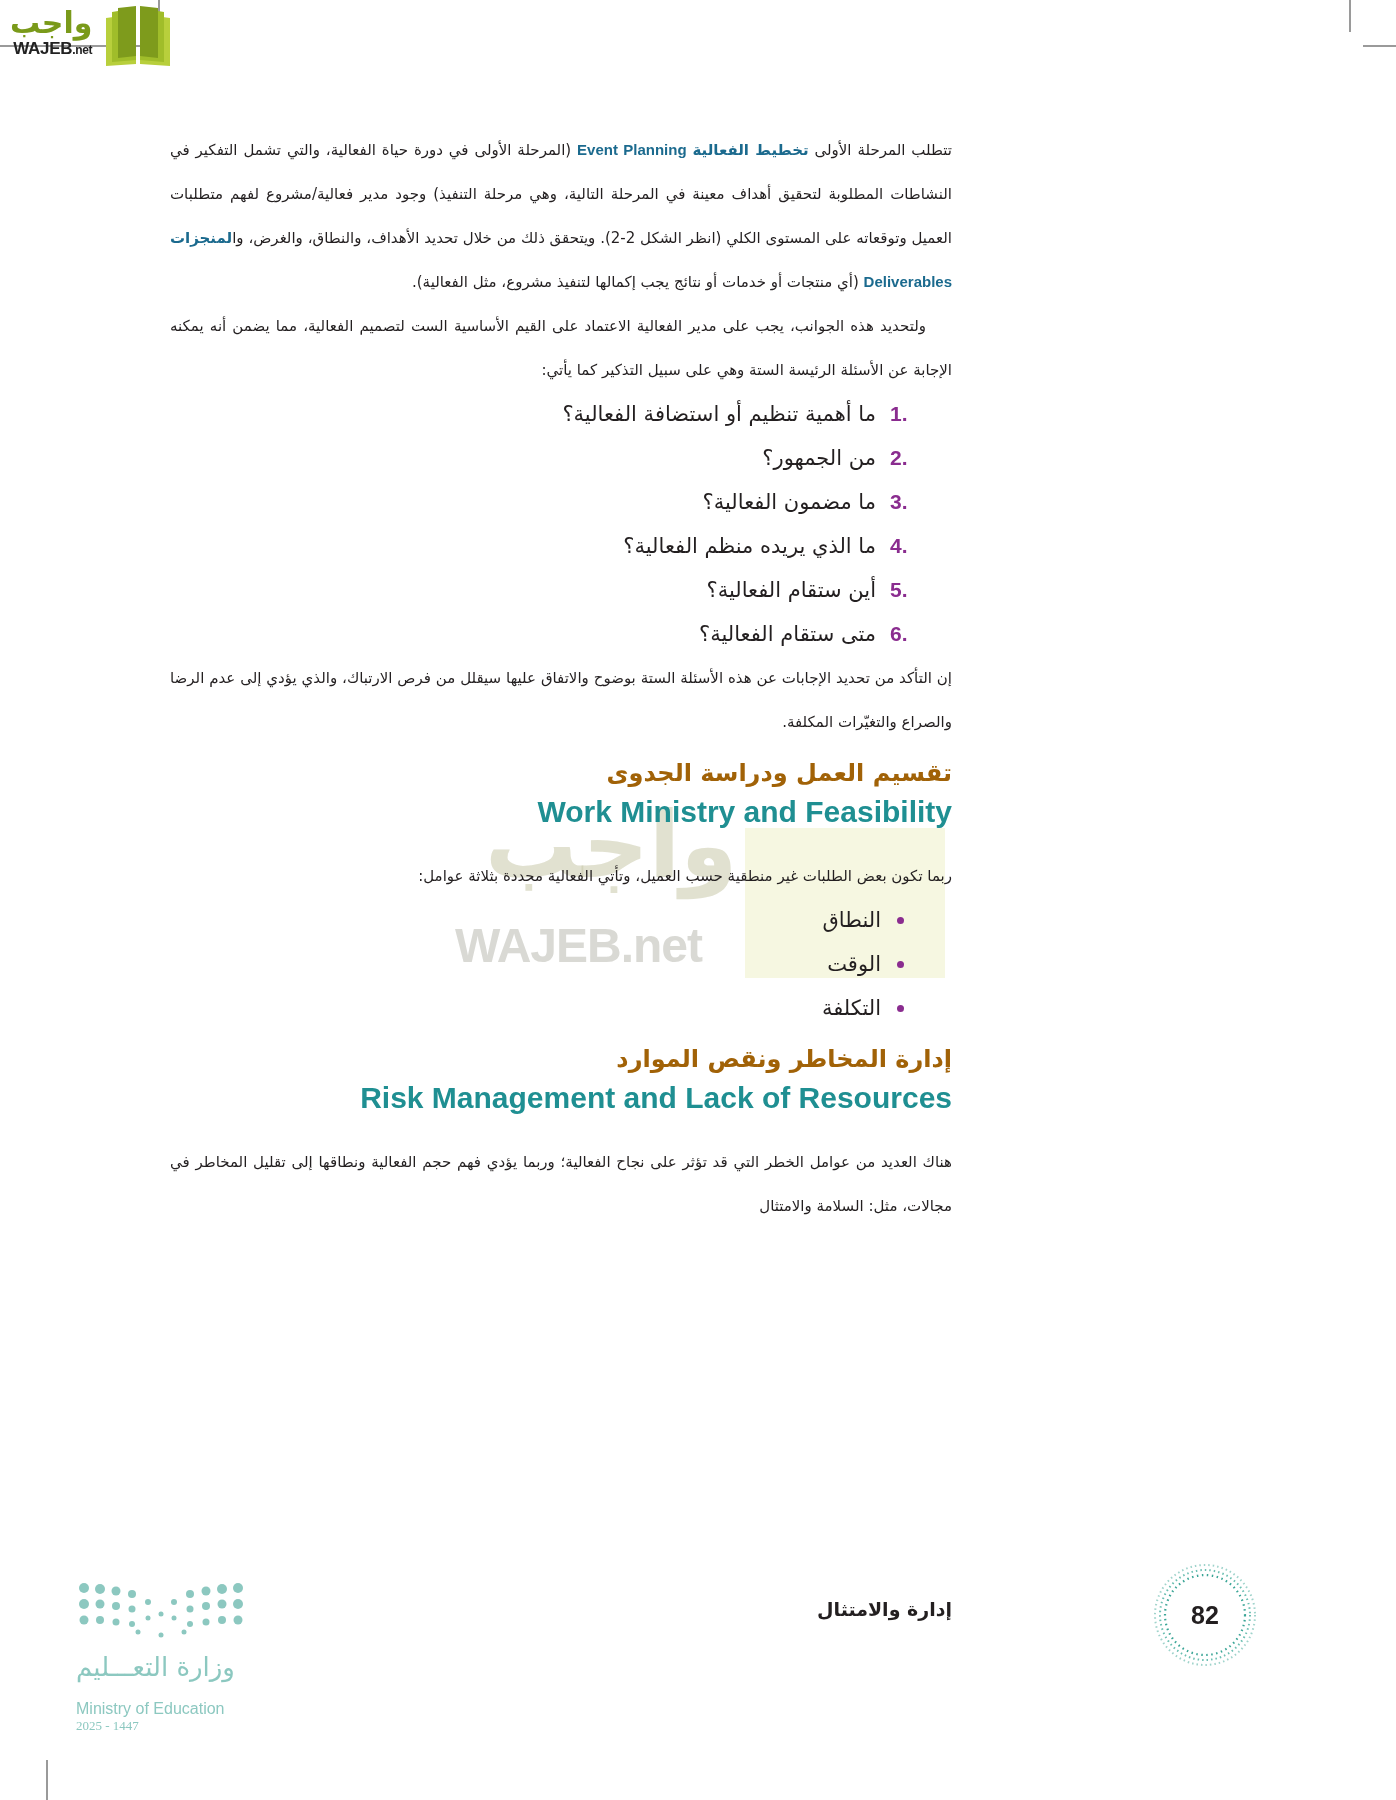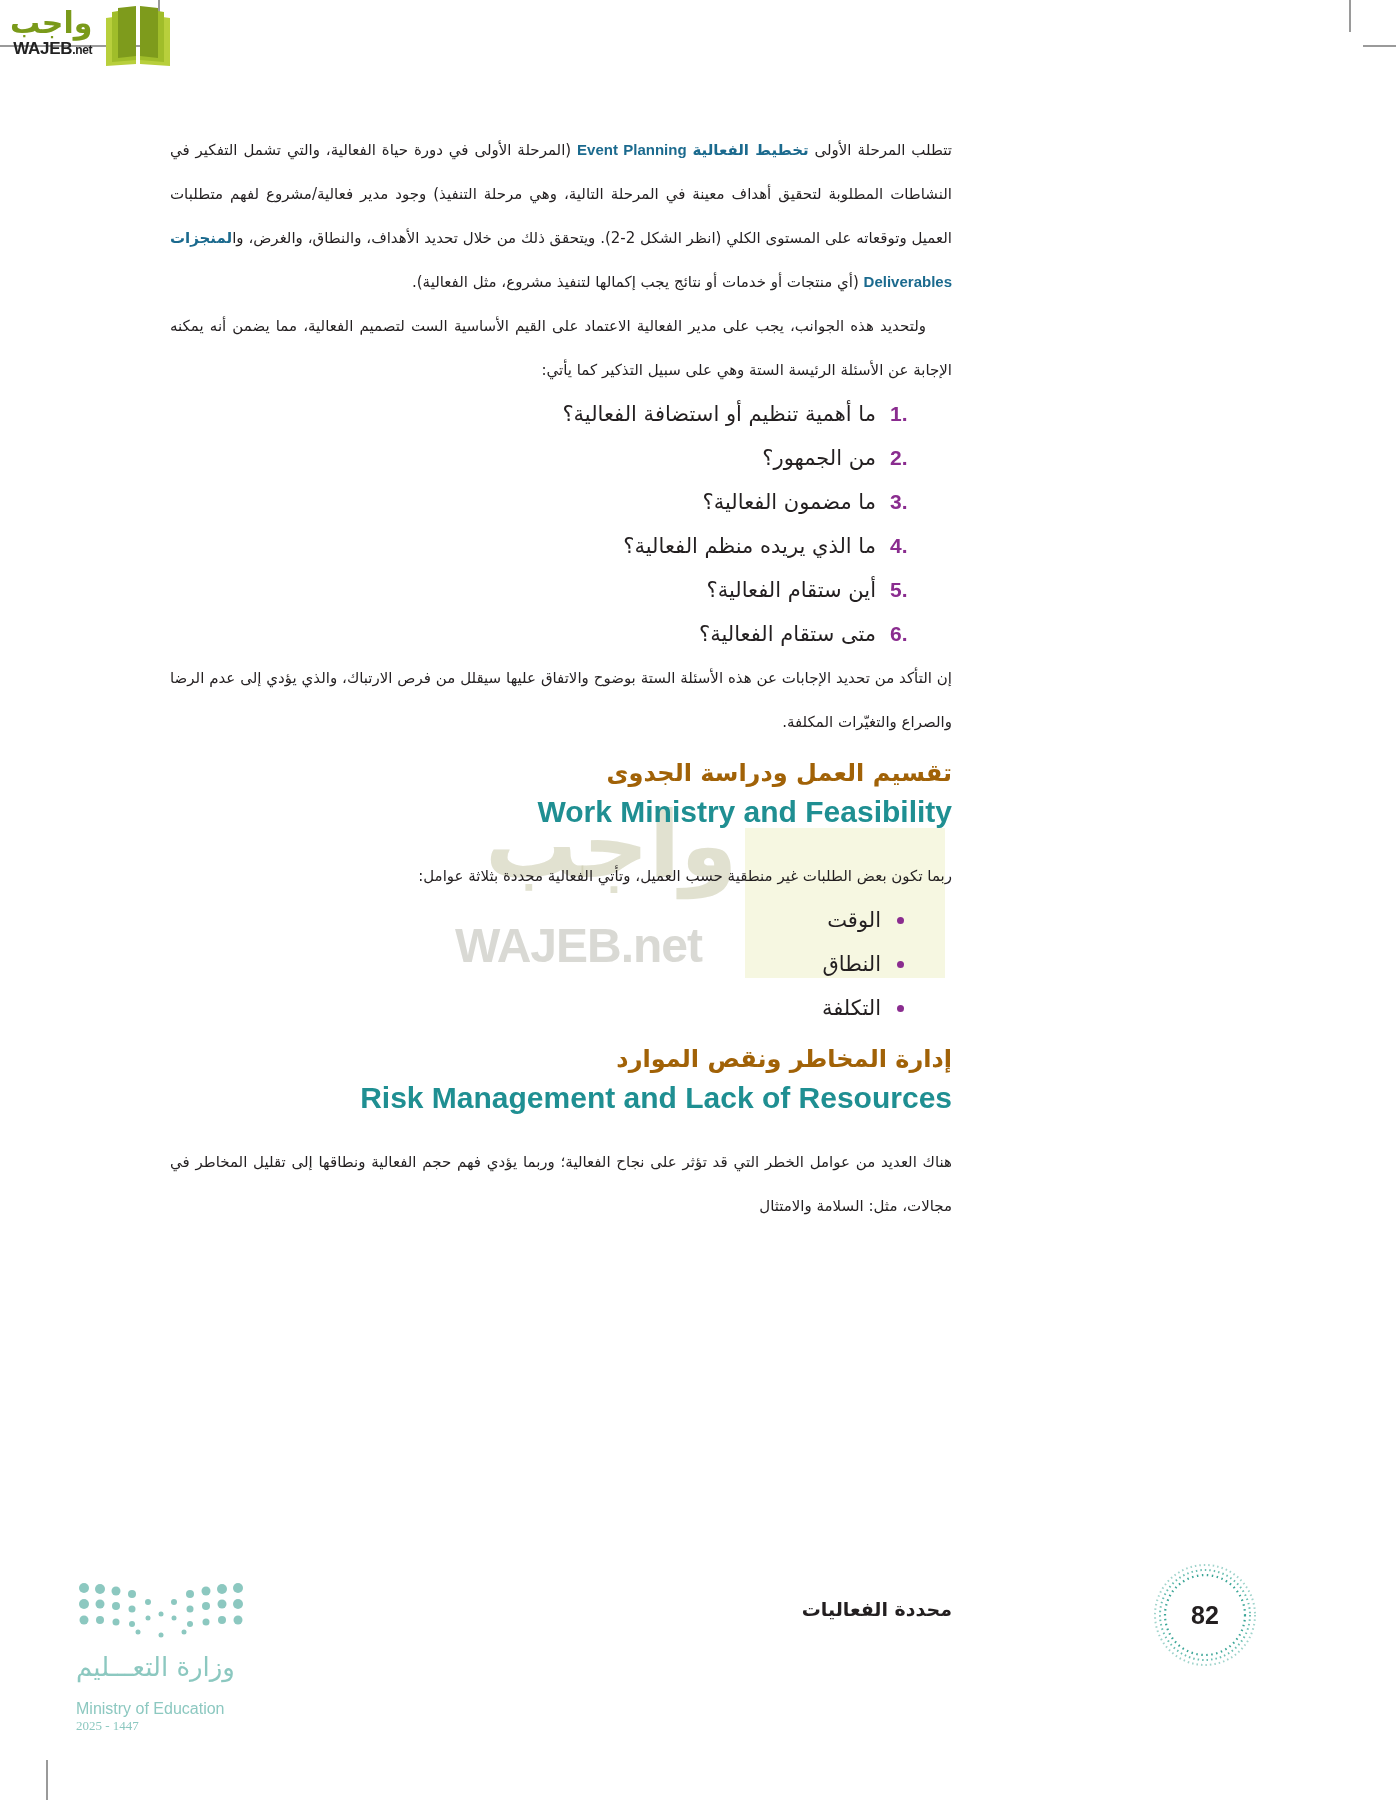--- a/index.html
+++ b/index.html
@@ -115,25 +115,25 @@
 
   <p class="para">إن التأكد من تحديد الإجابات عن هذه الأسئلة الستة بوضوح والاتفاق عليها سيقلل من فرص الارتباك، والذي يؤدي إلى عدم الرضا والصراع والتغيّرات المكلفة.</p>
 
   <h2 class="sec-ar">تقسيم العمل ودراسة الجدوى</h2>
   <h2 class="sec-en">Work Ministry and Feasibility</h2>
 
   <p class="para">ربما تكون بعض الطلبات غير منطقية حسب العميل، وتأتي الفعالية محددة بثلاثة عوامل:</p>
   <ul class="bullets">
     <li>
         <span class="dot"></span>
-        <span>الوقت</span>
+        <span>النطاق</span>
       </li>
     <li>
         <span class="dot"></span>
-        <span>النطاق</span>
+        <span>الوقت</span>
       </li>
     <li>
         <span class="dot"></span>
         <span>التكلفة</span>
       </li>
   </ul>
 
   <h2 class="sec-ar">إدارة المخاطر ونقص الموارد</h2>
   <h2 class="sec-en">Risk Management and Lack of Resources</h2>
   <p class="para">هناك العديد من عوامل الخطر التي قد تؤثر على نجاح الفعالية؛ وربما يؤدي فهم حجم الفعالية ونطاقها إلى تقليل المخاطر في مجالات، مثل: السلامة والامتثال</p>
@@ -174,21 +174,21 @@
       <circle cx="62" cy="52" r="2.5"></circle>
         <circle cx="85" cy="55" r="2.5"></circle>
         <circle cx="108" cy="52" r="2.5"></circle>
     </g>
   </svg>
   <div class="ministry-ar">وزارة التعـــليم</div>
   <div class="ministry-en">Ministry of Education</div>
   <div class="ministry-year">2025 - 1447</div>
 </div>
 
-<div class="footer-title">محددة الفعاليات</div>
+<div class="footer-title">إدارة والامتثال</div>
 <div class="page-badge">
   <svg width="110" height="110" viewBox="0 0 110 110">
     <circle cx="55" cy="55" r="50" fill="none" stroke="#9fd3cb" stroke-width="2" stroke-dasharray="1.5 3"></circle>
     <circle cx="55" cy="55" r="45" fill="none" stroke="#6cbfb2" stroke-width="2" stroke-dasharray="1.5 3"></circle>
     <circle cx="55" cy="55" r="40" fill="none" stroke="#3aa596" stroke-width="2.2" stroke-dasharray="1.5 3.5"></circle>
   </svg>
   <div class="page-num">82</div>
 </div>
 
 </body></html>

